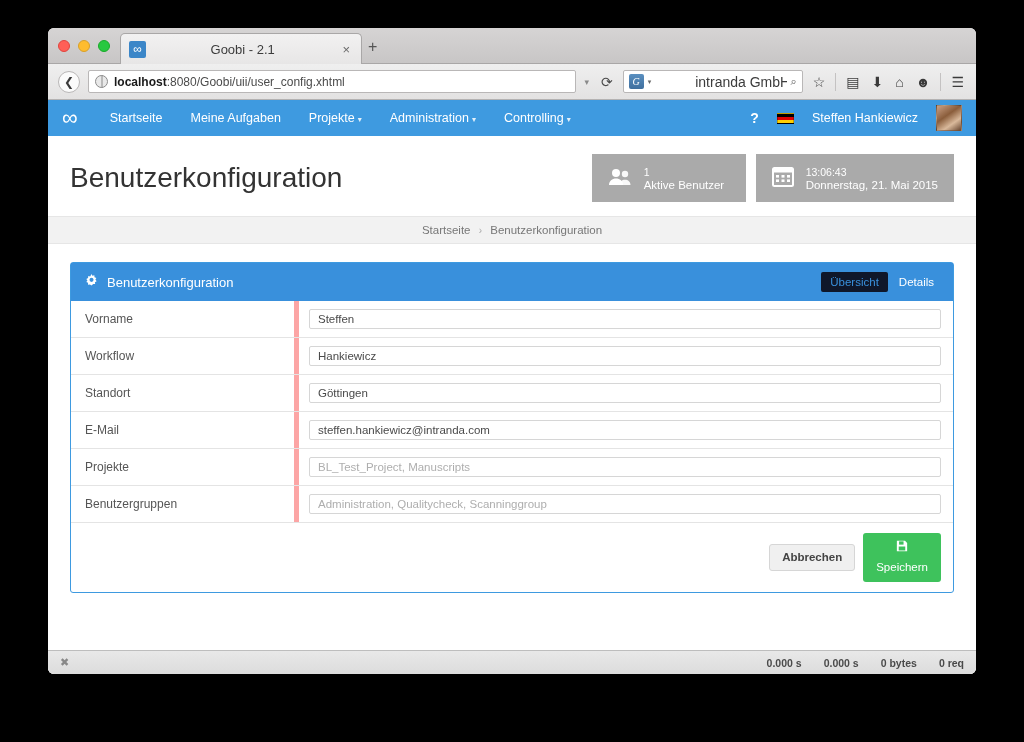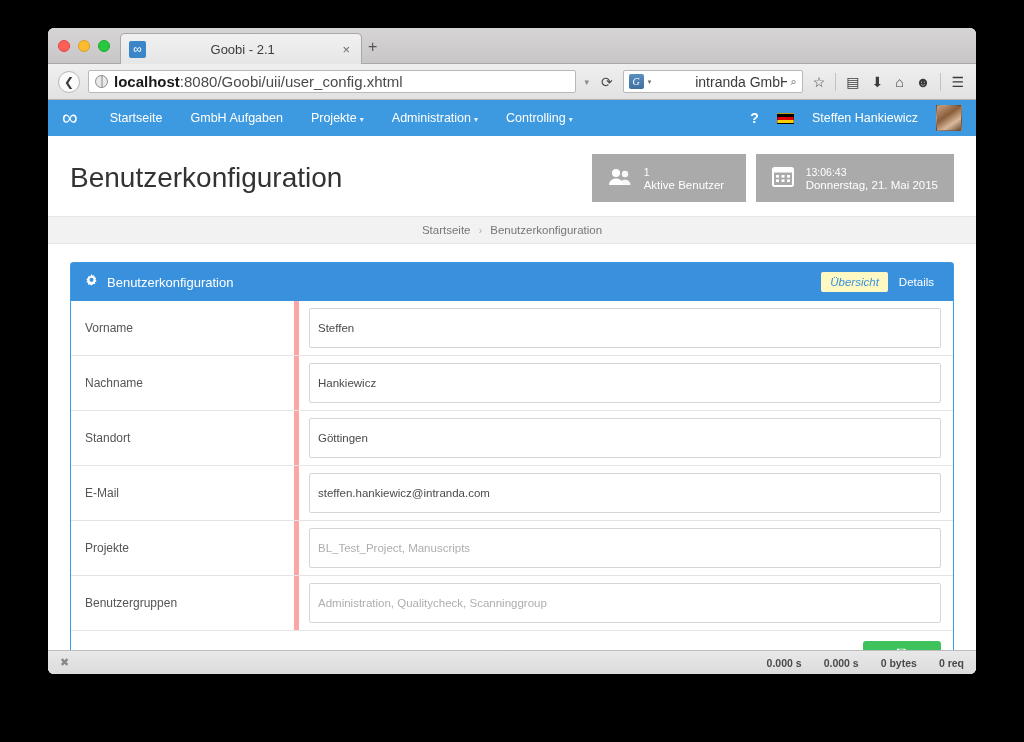--- a/index.html
+++ b/index.html
@@ -88,21 +88,21 @@
   }
   .globe {
     width: 13px; height: 13px; border-radius: 50%;
     border: 1.5px solid #8c8c8c; flex: 0 0 auto;
     position: relative; background: #e9e9e9;
   }
   .globe::before {
     content:""; position:absolute; left:50%; top:-1px; width:1px; height:13px;
     background:#8c8c8c; transform: translateX(-50%);
   }
-  .url-text { font-size: 15px; color: #4b4b4b; white-space: nowrap; overflow: hidden; }
+  .url-text { font-size: 12px; color: #4b4b4b; white-space: nowrap; overflow: hidden; }
   .url-text b { color: #1a1a1a; font-weight: 700; }
   .url-drop { font-size: 9px; color: #8a8a8a; padding-right: 2px; }
   .reload { font-size: 14px; color: #4a4a4a; padding: 0 2px; flex: 0 0 auto; }
 
   .searchbar {
     width: 180px; height: 23px; flex: 0 0 auto;
     background: #ffffff; border: 1px solid #b9b7b7;
     border-radius: 2px;
     display: flex; align-items: center;
     padding: 0 5px; gap: 4px;
@@ -185,38 +185,38 @@
     height: 38px;
     display: flex; align-items: center; justify-content: space-between;
     padding: 0 10px 0 14px;
     color: #ffffff;
   }
   .ph-left { display: flex; align-items: center; gap: 9px; }
   .gear { font-size: 13px; }
   .ph-title { font-size: 13px; }
   .ph-tabs { display: flex; align-items: center; gap: 2px; }
   .ph-tab { font-size: 11.5px; padding: 4px 9px; color: #ffffff; border-radius: 2px; }
-  .ph-tab.active { background: #fef9c3; color: #3990dc; font-style: italic; }
+  .ph-tab.active { background: #0f172a; color: #3990dc; }
 
   .frow {
     display: flex; align-items: stretch;
     border-bottom: 1px solid #e4e4e4;
     min-height: 37px;
   }
   .frow:last-of-type { border-bottom: 1px solid #e4e4e4; }
   .flabel {
     width: 228px; flex: 0 0 228px;
     display: flex; align-items: center;
     padding: 0 14px;
     font-size: 12px; color: #555555;
     border-right: 5px solid #fca5a5;
   }
   .fcell { flex: 1 1 auto; display: flex; align-items: center; padding: 7px 12px 7px 10px; }
   .finput {
-    width: 100%; height: 40px;
+    width: 100%; height: 20px;
     border: 1px solid #d6d6d6; border-radius: 2px;
     background: #ffffff;
     font-size: 11.5px; color: #4a4a4a;
     padding: 0 8px;
     font-family: "Liberation Sans", sans-serif;
     outline: none;
   }
   .finput::placeholder { color: #aeaeae; }
 
   .panel-foot {
@@ -286,21 +286,21 @@
     <div class="tb-icon">⌂</div>
     <div class="tb-icon">☻</div>
     <div class="tb-sep"></div>
     <div class="tb-icon">☰</div>
   </div>
 
   <div class="gnav">
     <div class="logo">∞</div>
     <div class="nav-items">
       <div class="nav-item"><span>Startseite</span></div>
-      <div class="nav-item"><span>GmbH Aufgaben</span></div>
+      <div class="nav-item"><span>Meine Aufgaben</span></div>
       <div class="nav-item"><span>Projekte</span><span class="caret">▾</span></div>
       <div class="nav-item"><span>Administration</span><span class="caret">▾</span></div>
       <div class="nav-item"><span>Controlling</span><span class="caret">▾</span></div>
     </div>
     <div class="nav-right">
       <div class="help-q">?</div>
       <div class="flag"></div>
       <div class="uname">Steffen Hankiewicz</div>
       <div class="avatar"></div>
     </div>
@@ -372,21 +372,21 @@
       </div>
 
       <div class="frow">
         <div class="flabel">Vorname</div>
         <div class="fcell">
           <input class="finput" type="text" value="Steffen" style="">
         </div>
       </div>
 
       <div class="frow">
-        <div class="flabel">Nachname</div>
+        <div class="flabel">Workflow</div>
         <div class="fcell">
           <input class="finput" type="text" value="Hankiewicz" style="">
         </div>
       </div>
 
       <div class="frow">
         <div class="flabel">Standort</div>
         <div class="fcell">
           <input class="finput" type="text" value="Göttingen" style="">
         </div>

